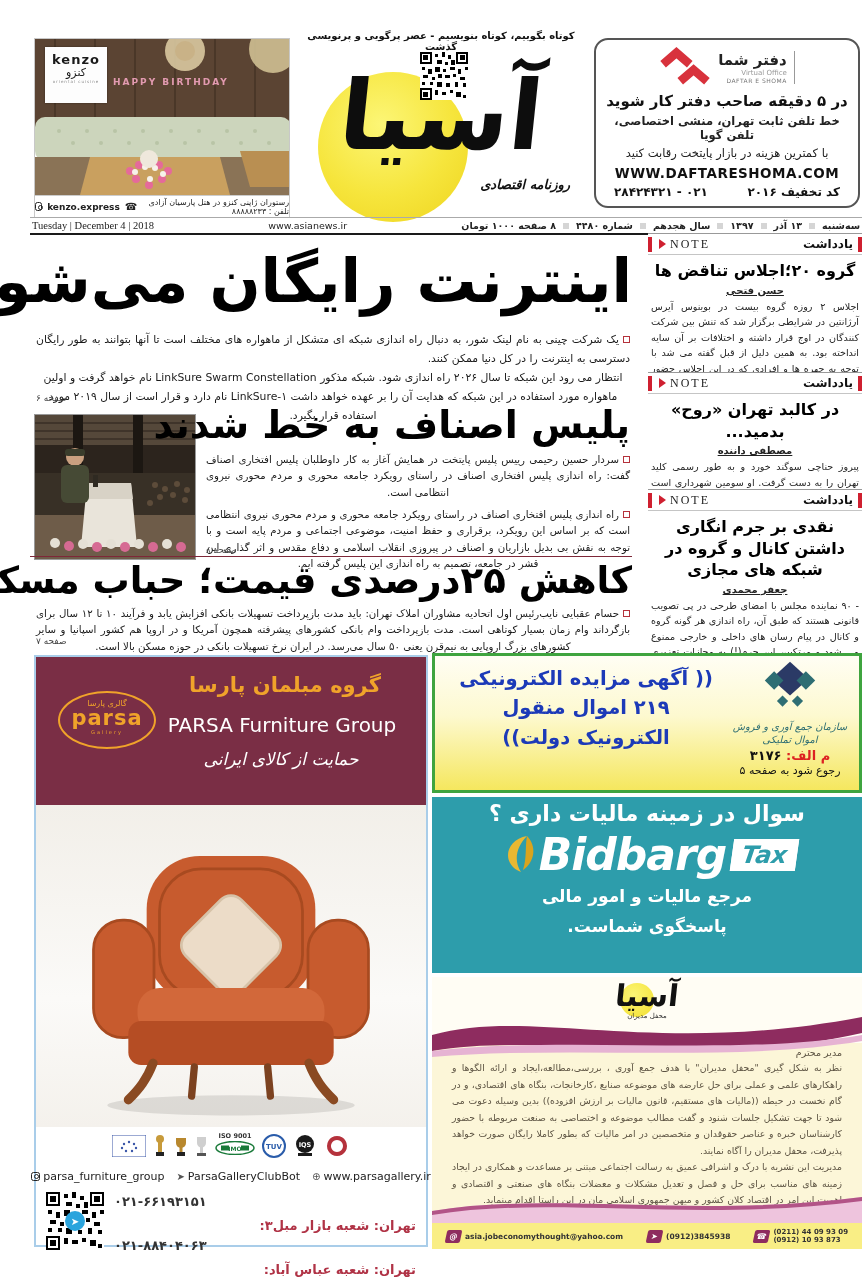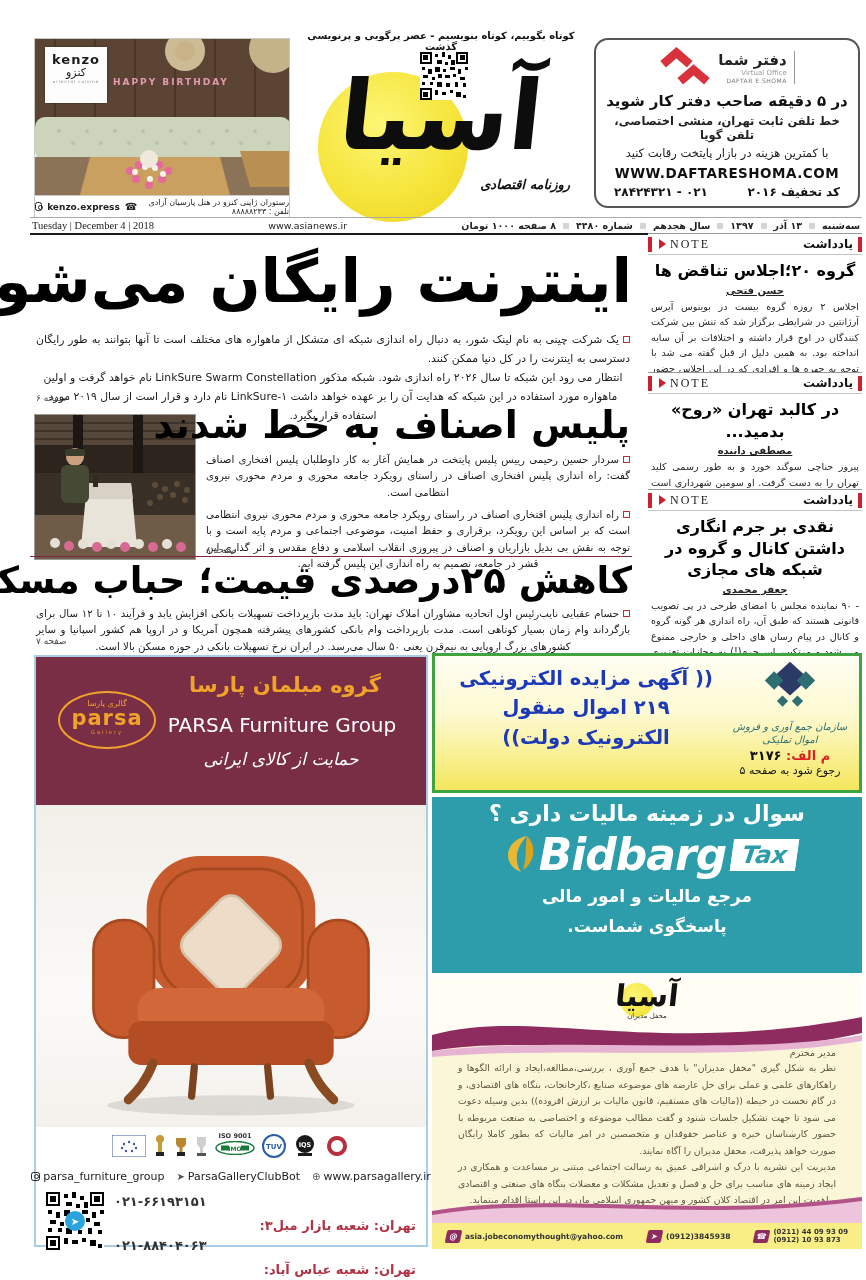--- a/index.html
+++ b/index.html
@@ -131,21 +131,21 @@
   .bb-sub2 { font-size:17px; font-weight:bold; direction:rtl; margin-top:10px; }
 
   
   .mohfel { left:432px; top:977px; width:430px; height:272px; background:#fcf6d8; overflow:hidden; }
   .mohfel-top { position:relative; height:66px; background:#fffdf4; }
   .mohfel-logo { position:absolute; left:0; right:0; top:2px; text-align:center; }
   .mohfel-sun { position:absolute; left:188px; top:6px; width:34px; height:34px; border-radius:50%; background:radial-gradient(circle at 40% 35%, #fcf676, #f2de2e); }
   .mohfel-logo .cal { position:relative; font-size:30px; font-weight:bold; transform:skewX(-6deg); direction:rtl; color:#111; line-height:1.1; }
   .mohfel-logo .sub { position:relative; font-size:7px; direction:rtl; color:#333; }
   .mohfel-wave-top { position:absolute; left:0; top:28px; width:100%; }
-  .mohfel-text { padding:4px 26px 0; direction:rtl; color:#5c5342; }
+  .mohfel-text { padding:4px 20px 0; direction:rtl; color:#5c5342; }
   .mohfel-salute { font-size:9.5px; margin-bottom:2px; }
   .mohfel-para { font-size:9.3px; line-height:1.78; text-align:justify; }
   .mohfel-sign { padding:3px 14px 0; direction:rtl; font-size:9.5px; color:#5c5342; line-height:1.5; }
   .mohfel-wave-bottom { position:absolute; left:0; bottom:26px; width:100%; }
   .mohfel-foot { position:absolute; left:0; bottom:0; width:100%; height:26px; background:#f9ee85; display:flex; align-items:center; justify-content:space-between; padding:0 14px; }
   .mf-item { display:flex; align-items:center; gap:4px; font-size:7.5px; color:#333; font-weight:bold; }
   .mf-icon { width:15px; height:13px; background:#8e2c5f; color:#fff; font-size:8px; display:flex; align-items:center; justify-content:center; transform:skewX(-12deg); border-radius:2px; }
   .mf-phones { display:flex; flex-direction:column; line-height:1.2; font-size:7px; }
 </style>
 </head>

